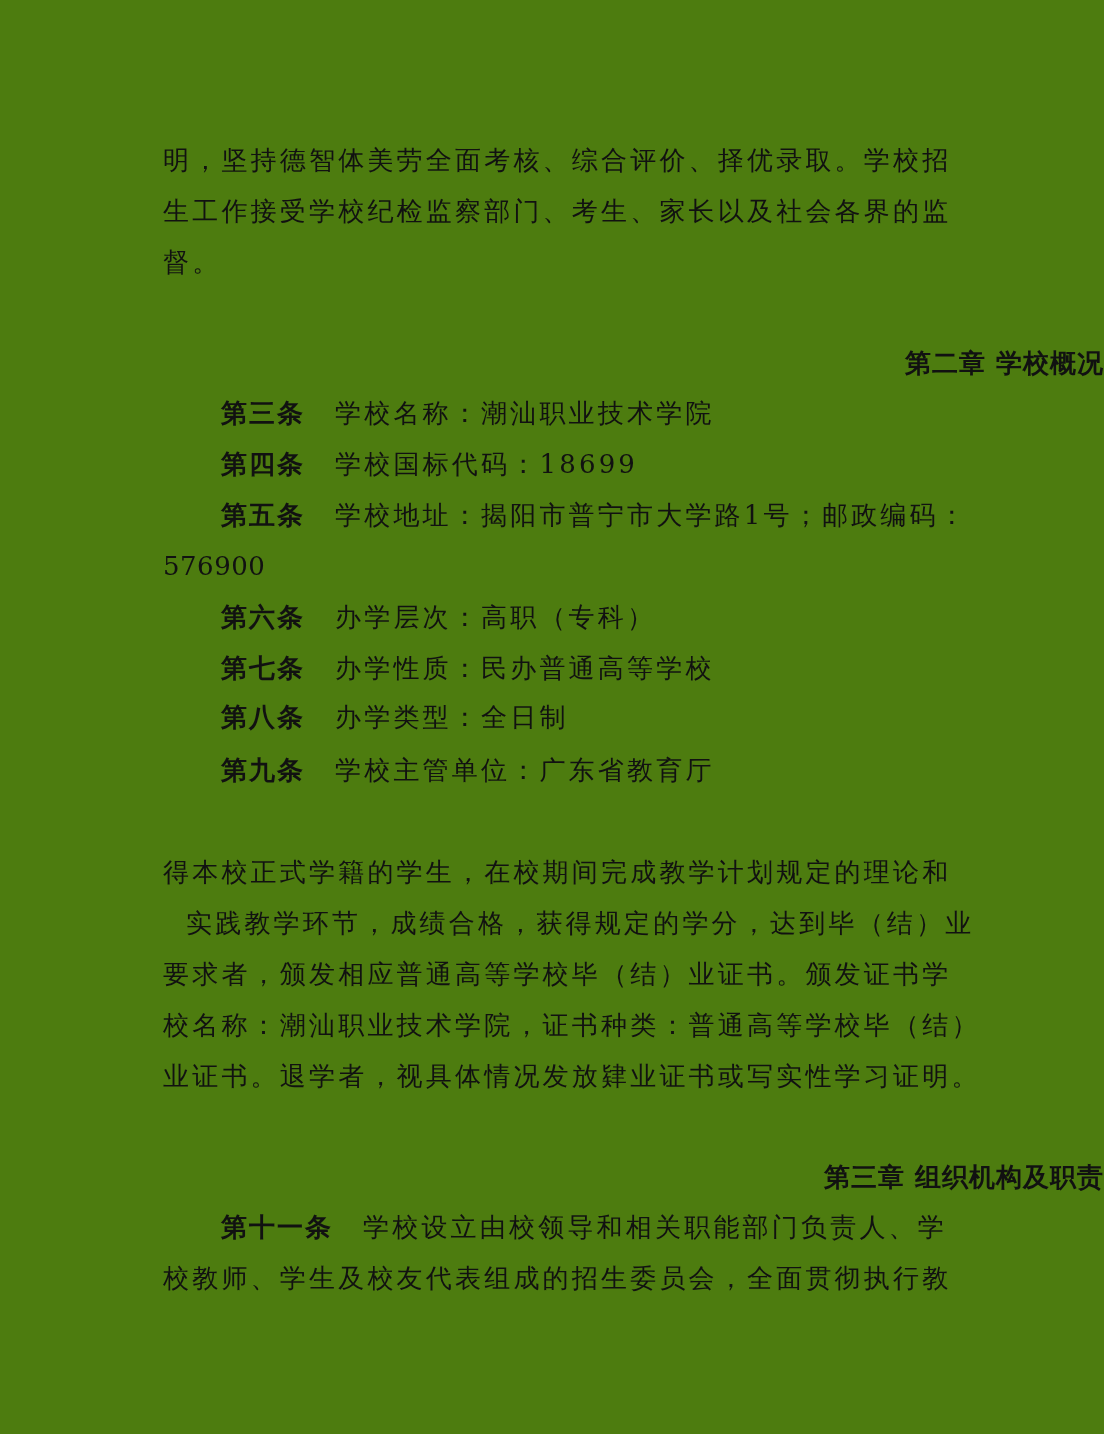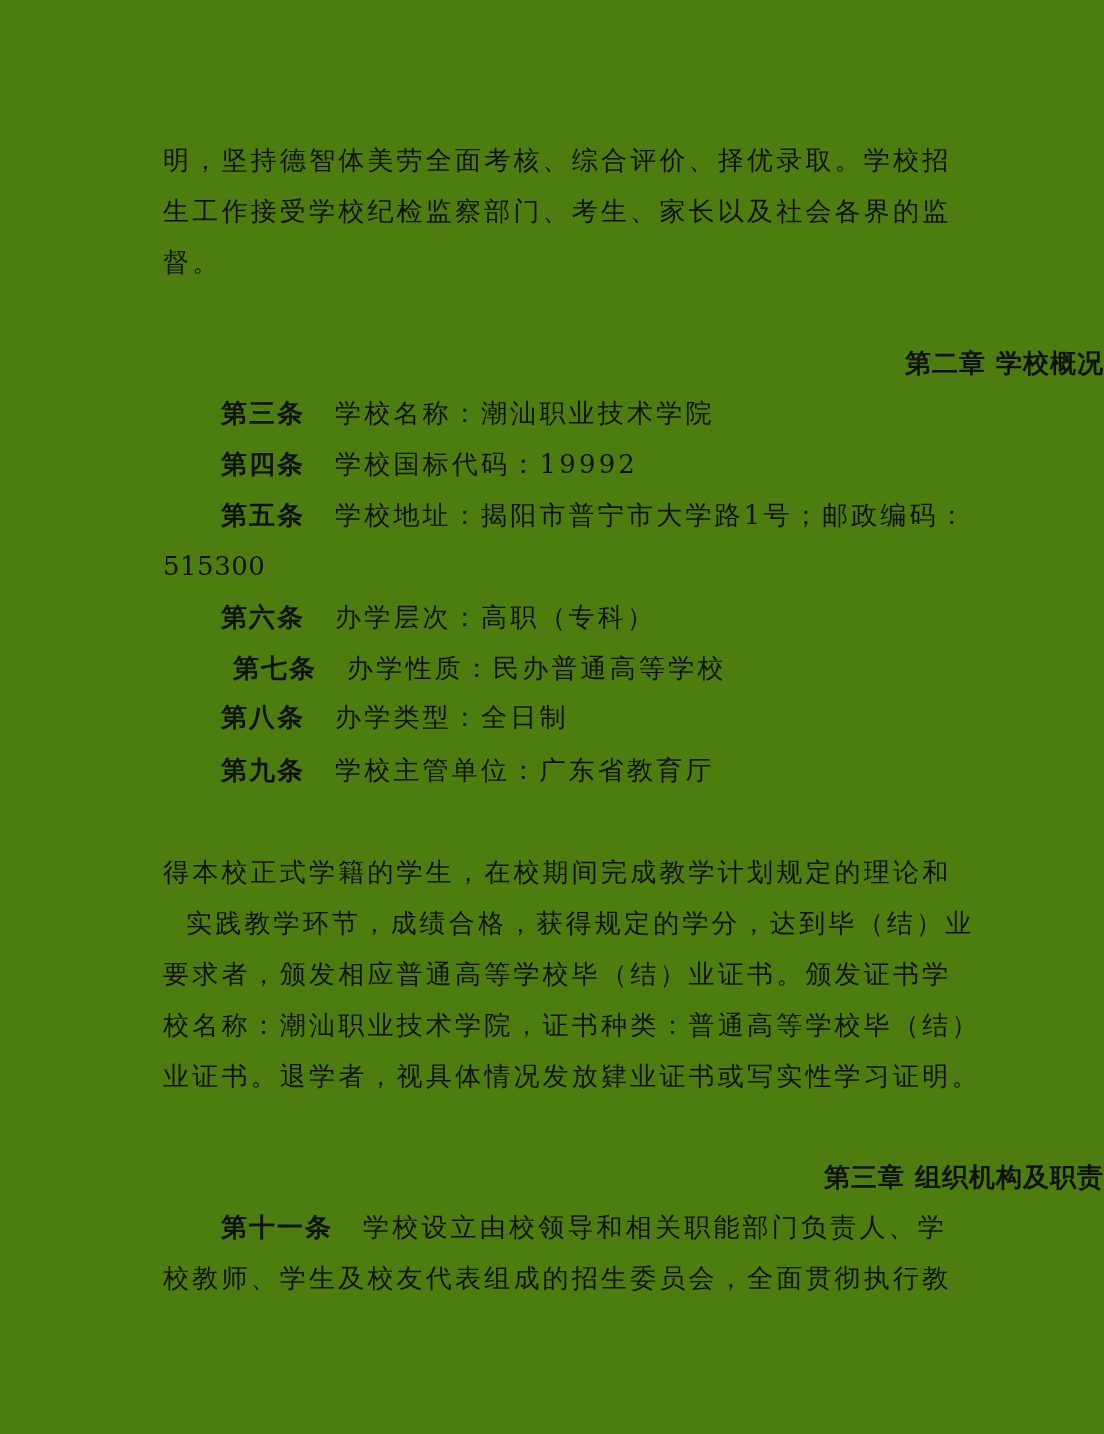--- a/index.html
+++ b/index.html
@@ -74,33 +74,33 @@
   <div class="line" style="top:194px;">生工作接受学校纪检监察部门、考生、家长以及社会各界的监</div>
   <div class="line last" style="top:245px;">督。</div>
 
   <div class="chapter" style="top:346px;">第二章 学校概况</div>
 
   <div class="line indent last" style="top:396px;">
     <span class="art">第三条</span><span class="gap"></span><span>学校名称：潮汕职业技术学院</span>
   </div>
 
   <div class="line indent last" style="top:447px;">
-    <span class="art">第四条</span><span class="gap"></span><span>学校国标代码：19992</span>
+    <span class="art">第四条</span><span class="gap"></span><span>学校国标代码：18699</span>
   </div>
 
   <div class="line indent" style="top:498px;">
     <span class="art">第五条</span><span class="gap"></span><span>学校地址：揭阳市普宁市大学路1号；邮政编码：</span>
   </div>
-  <div class="line last num" style="top:549px;">515300</div>
+  <div class="line last num" style="top:549px;">576900</div>
 
   <div class="line indent last" style="top:600px;">
     <span class="art">第六条</span><span class="gap"></span><span>办学层次：高职（专科）</span>
   </div>
 
-  <div class="line indent last" style="top:651px;margin-left:12px;">
+  <div class="line indent last" style="top:651px;">
     <span class="art">第七条</span><span class="gap"></span><span>办学性质：民办普通高等学校</span>
   </div>
 
   <div class="line indent last" style="top:700px;">
     <span class="art">第八条</span><span class="gap"></span><span>办学类型：全日制</span>
   </div>
 
   <div class="line indent last" style="top:753px;">
     <span class="art">第九条</span><span class="gap"></span><span>学校主管单位：广东省教育厅</span>
   </div>

